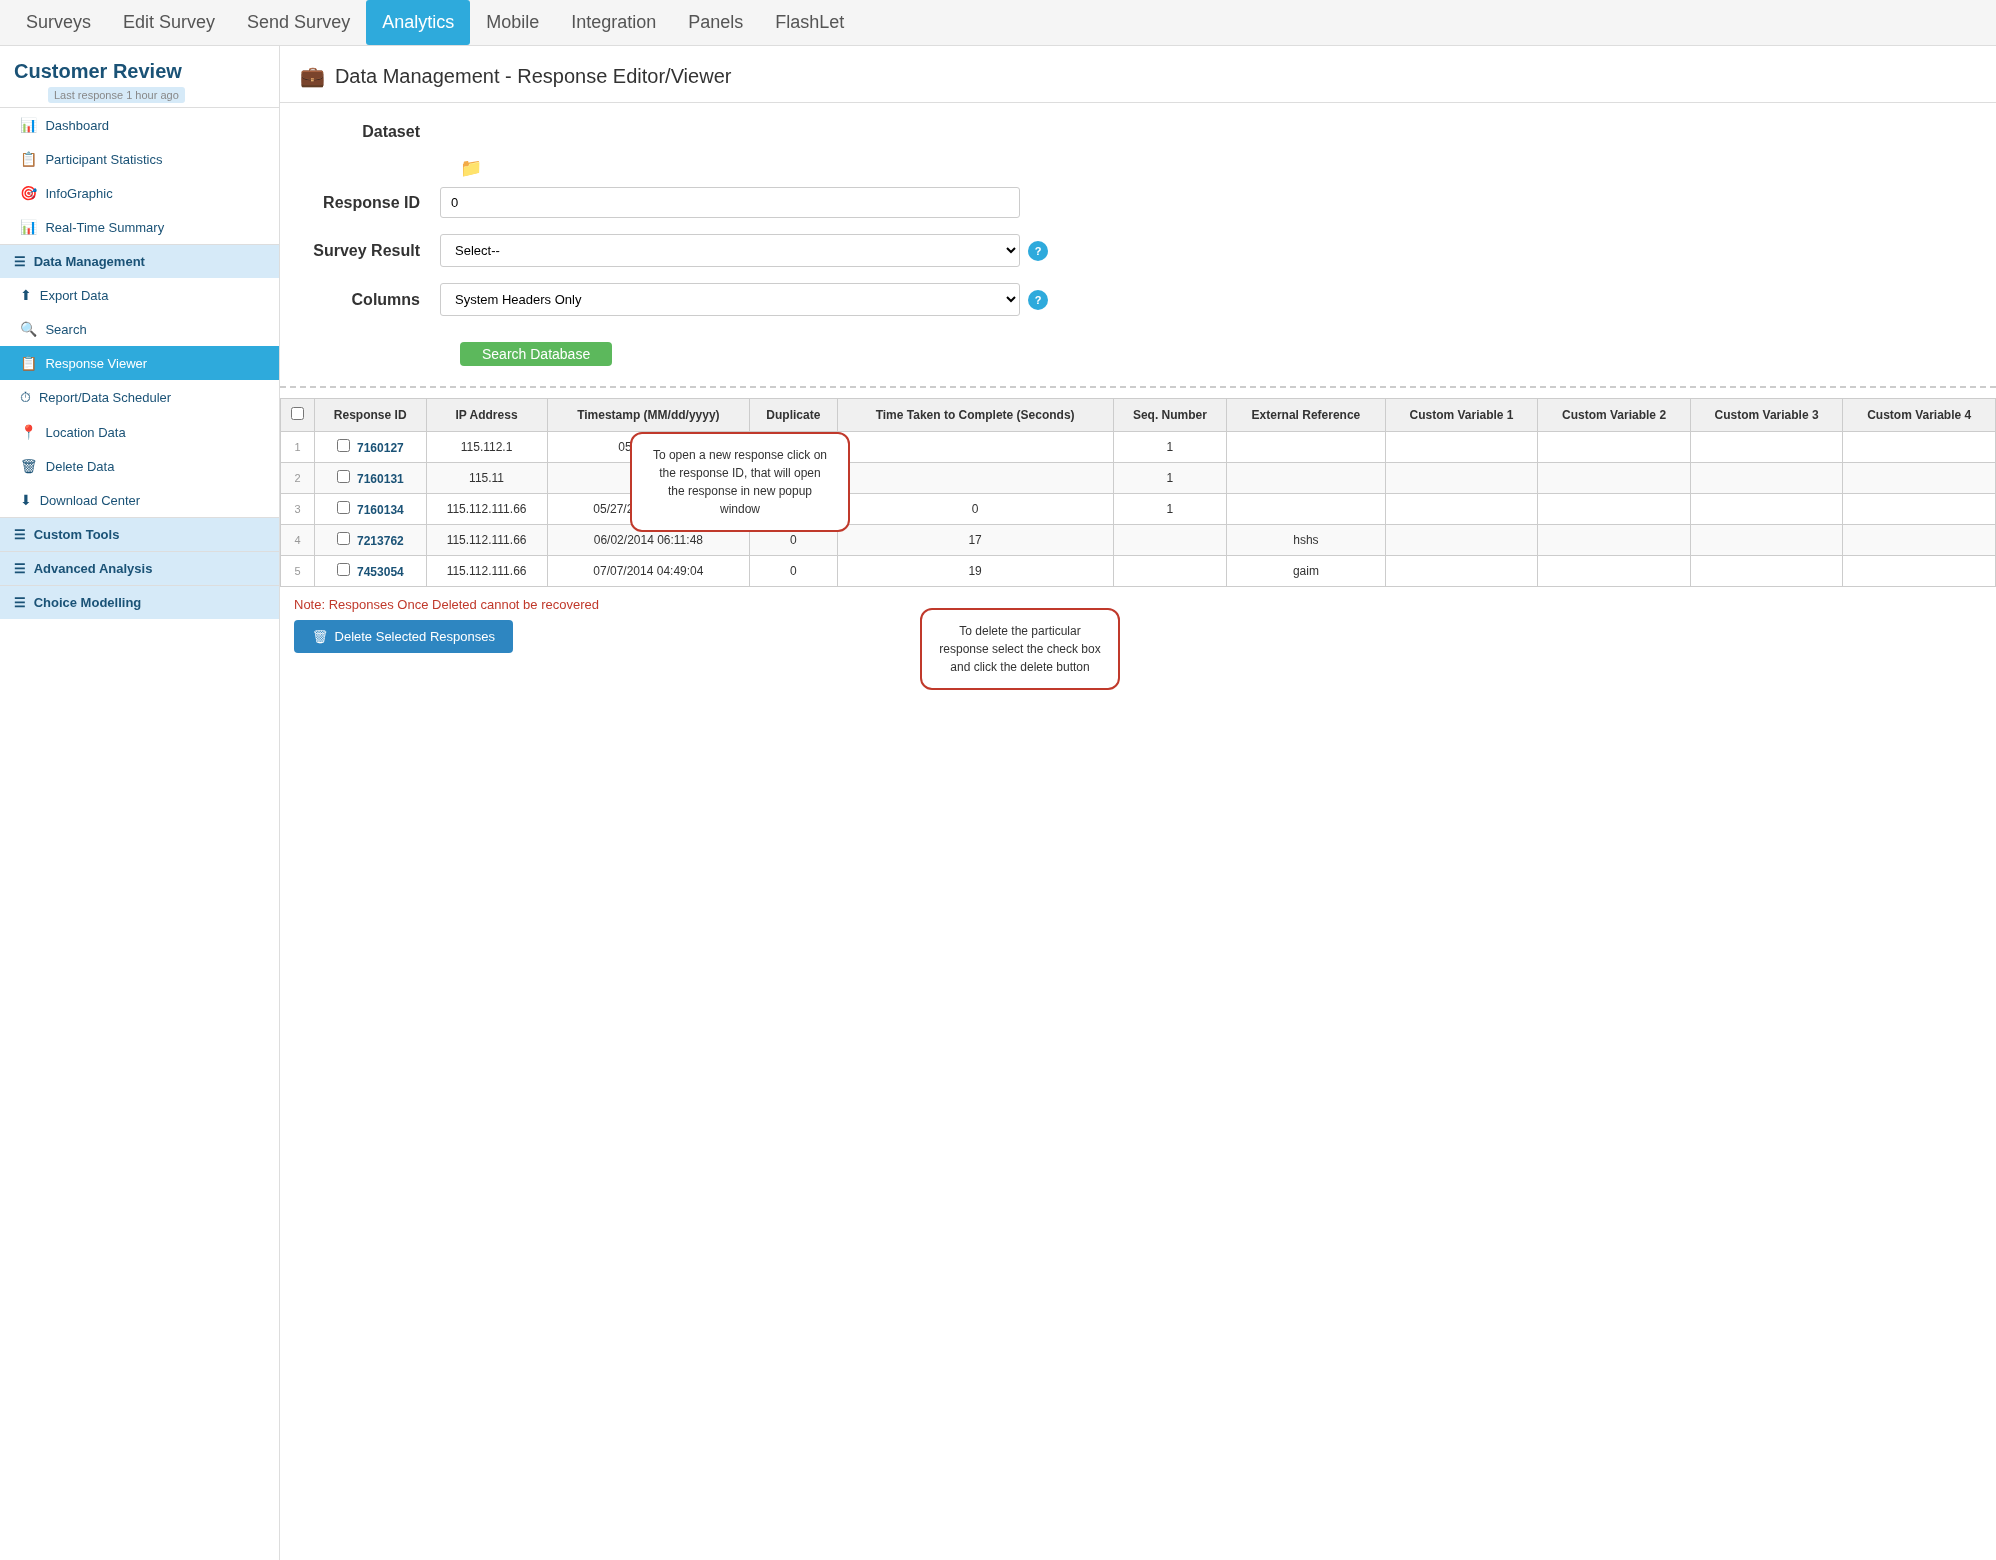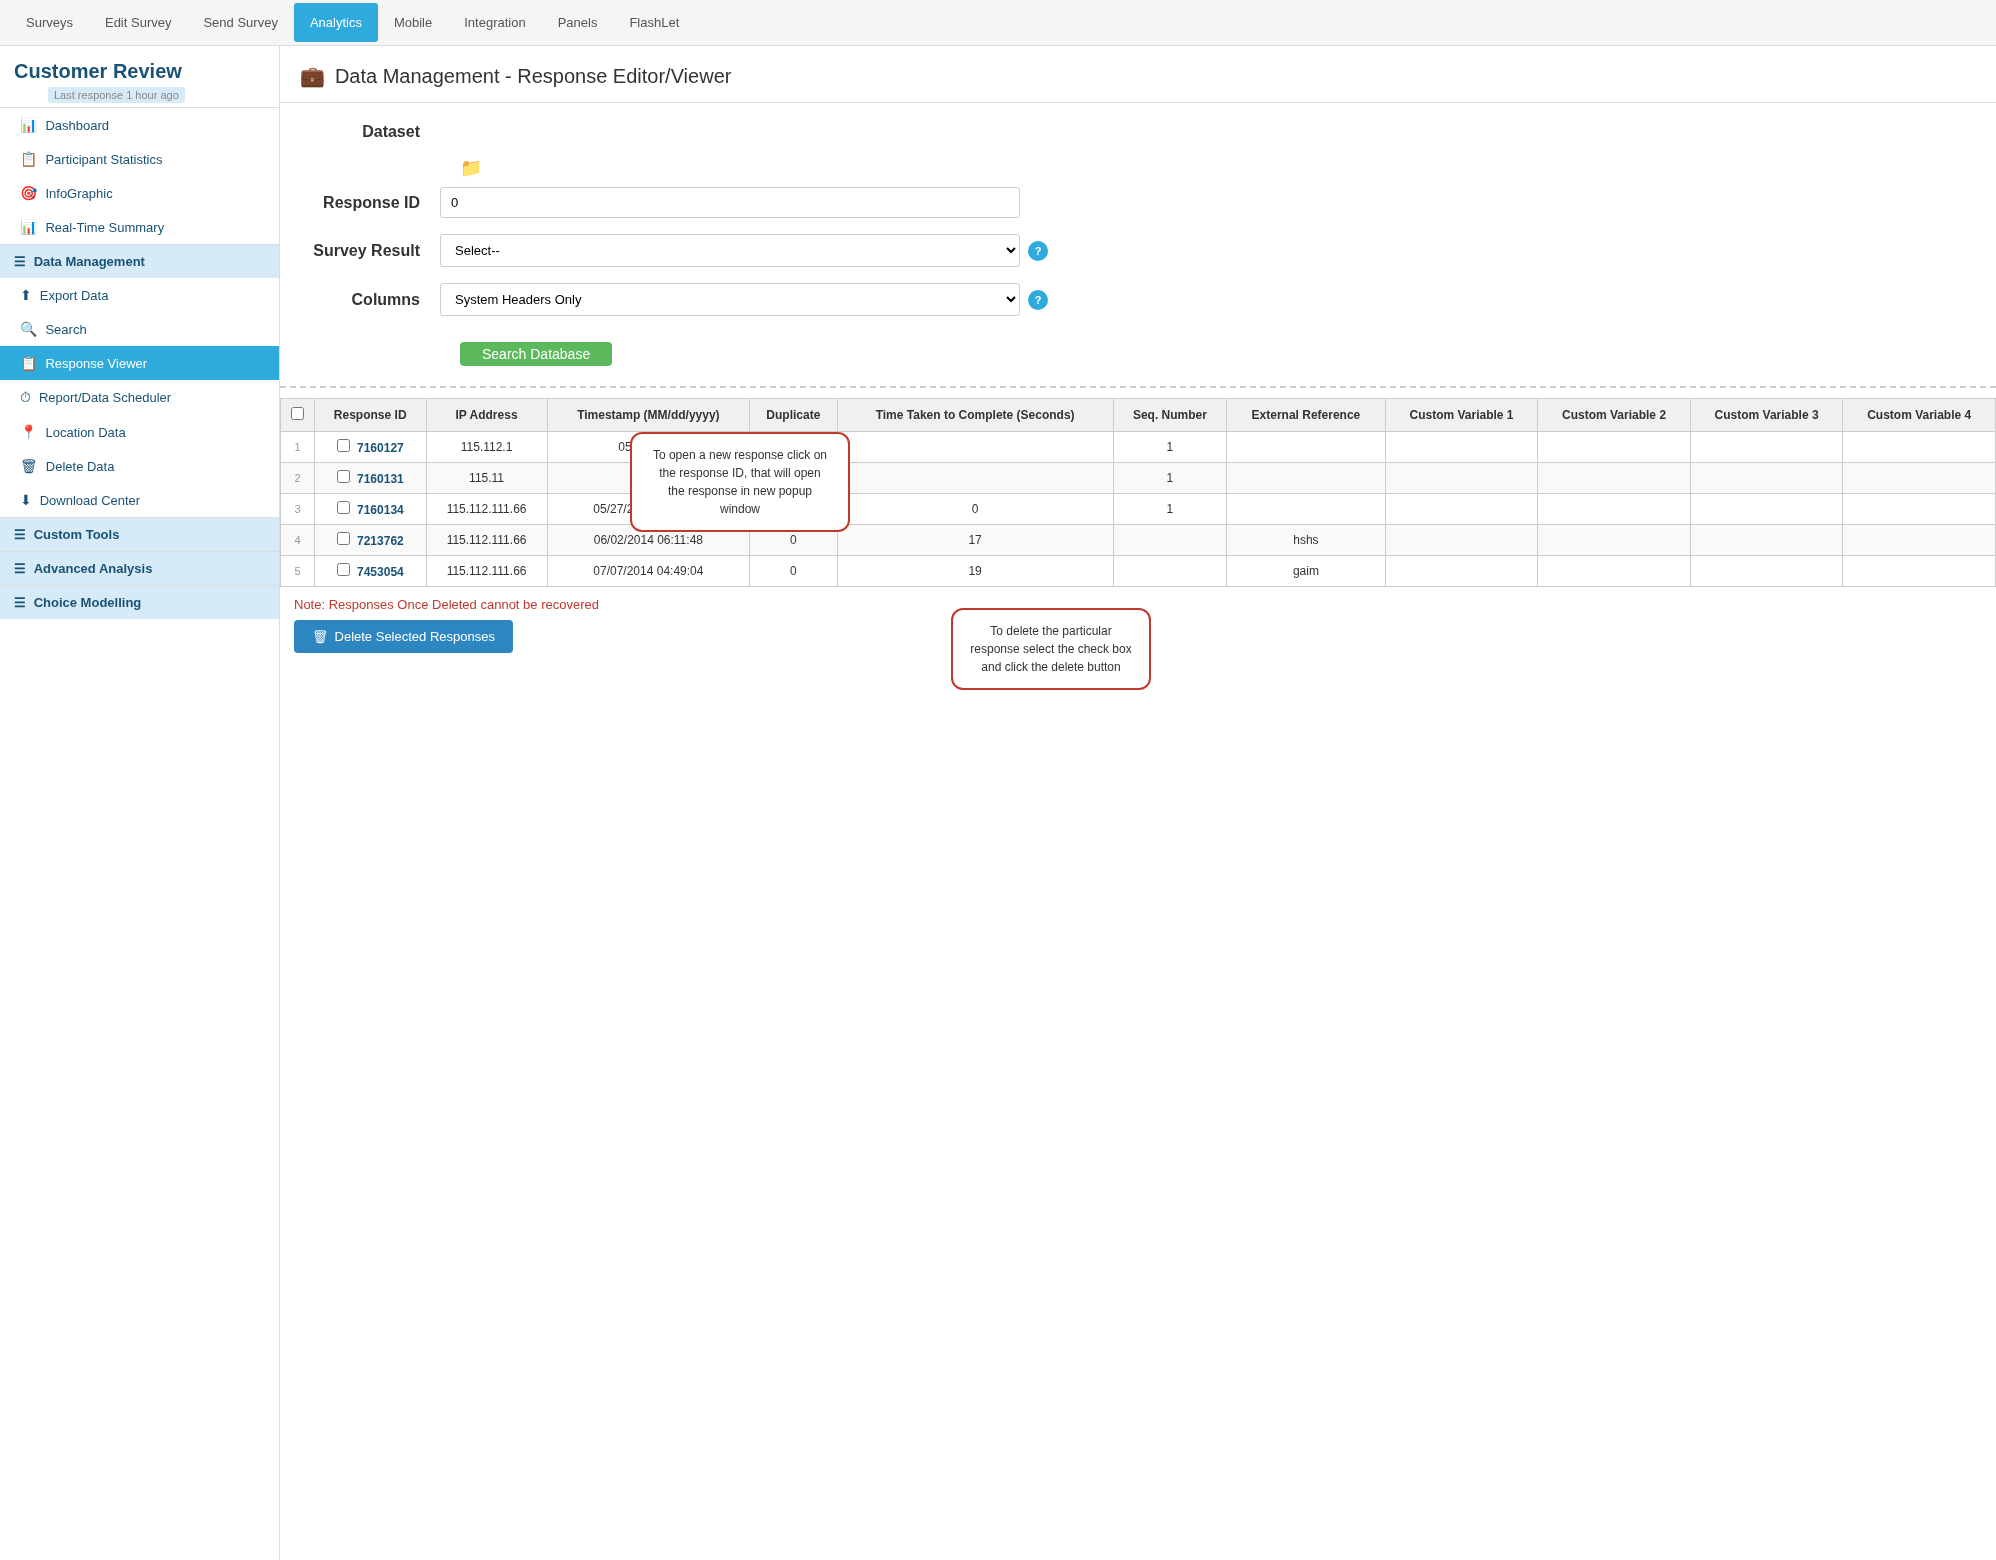--- a/index.html
+++ b/index.html
@@ -1,20 +1,20 @@
 <!DOCTYPE html>
 <html><head>
   <meta charset="utf-8">
   <style>
     * { box-sizing: border-box; margin: 0; padding: 0; }
     body { font-family: Arial, sans-serif; font-size: 13px; background: #fff; display: flex; flex-direction: column; height: 100vh; overflow: hidden; }
 
     
     .top-nav { display: flex; align-items: center; background: #f5f5f5; border-bottom: 1px solid #ddd; padding: 0 10px; height: 46px; flex-shrink: 0; }
-    .top-nav a { display: inline-block; padding: 12px 16px; color: #555; text-decoration: none; font-size: 13px; }
+    .top-nav a { display: inline-block; padding: 12px 16px; color: #555; text-decoration: none; font-size: 18px; }
     .top-nav a.active { background: #2eaadc; color: #fff; border-radius: 3px; }
 
     
     .main-layout { display: flex; flex: 1; overflow: hidden; }
 
     
     .sidebar { width: 280px; background: #fff; border-right: 1px solid #ddd; overflow-y: auto; flex-shrink: 0; }
     .sidebar-header { padding: 14px 14px 4px 14px; }
     .sidebar-title { font-size: 20px; font-weight: bold; color: #1a5276; }
     .sidebar-subtitle { font-size: 11px; color: #888; background: #d6eaf8; padding: 2px 6px; border-radius: 3px; margin-top: 4px; display: inline-block; margin-left: 34px; }
@@ -308,21 +308,21 @@
       <td></td>
     </tr>
             </tbody>
         </table>
       </div>
 
       <div style="position:absolute; top:44px; left:350px; background:#fff; border:2px solid #c0392b; border-radius:12px; padding:12px 18px; font-size:12px; color:#333; text-align:center; line-height:1.5; width:220px; z-index:10;">
         <span>To open a new response click on the response ID, that will open the response in new popup window</span>
       </div>
 
-      <div style="position:absolute; top:220px; left:671px; background:#fff; border:2px solid #c0392b; border-radius:12px; padding:12px 14px; font-size:12px; color:#333; text-align:center; line-height:1.5; width:200px; z-index:10;">
+      <div style="position:absolute; top:220px; left:640px; background:#fff; border:2px solid #c0392b; border-radius:12px; padding:12px 14px; font-size:12px; color:#333; text-align:center; line-height:1.5; width:200px; z-index:10;">
         <span>To delete the particular response select the check box and click the delete button</span>
       </div>
 
     </div>
 
     <div class="bottom-area">
       <div class="note-text">Note: Responses Once Deleted cannot be recovered</div>
       <button class="btn-delete">
         <span>🗑</span>
         <span>Delete Selected Responses</span>

